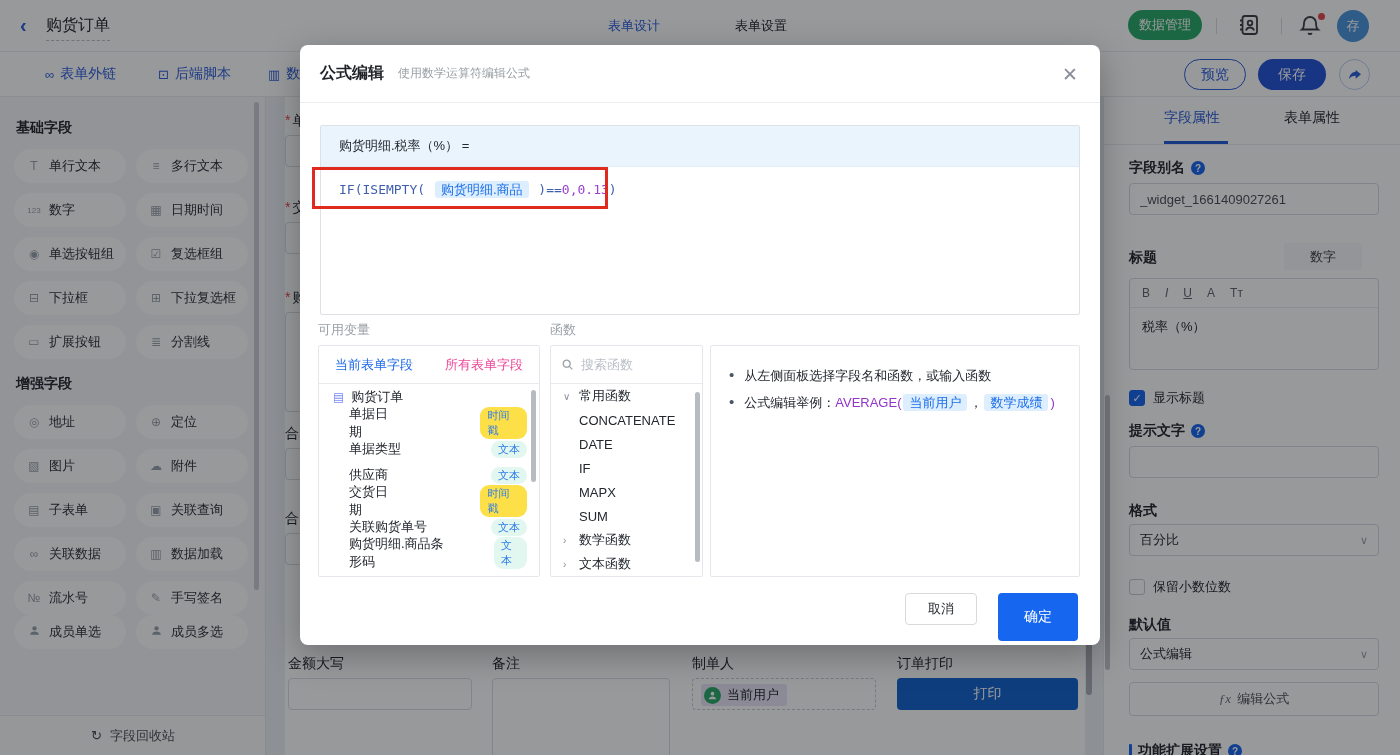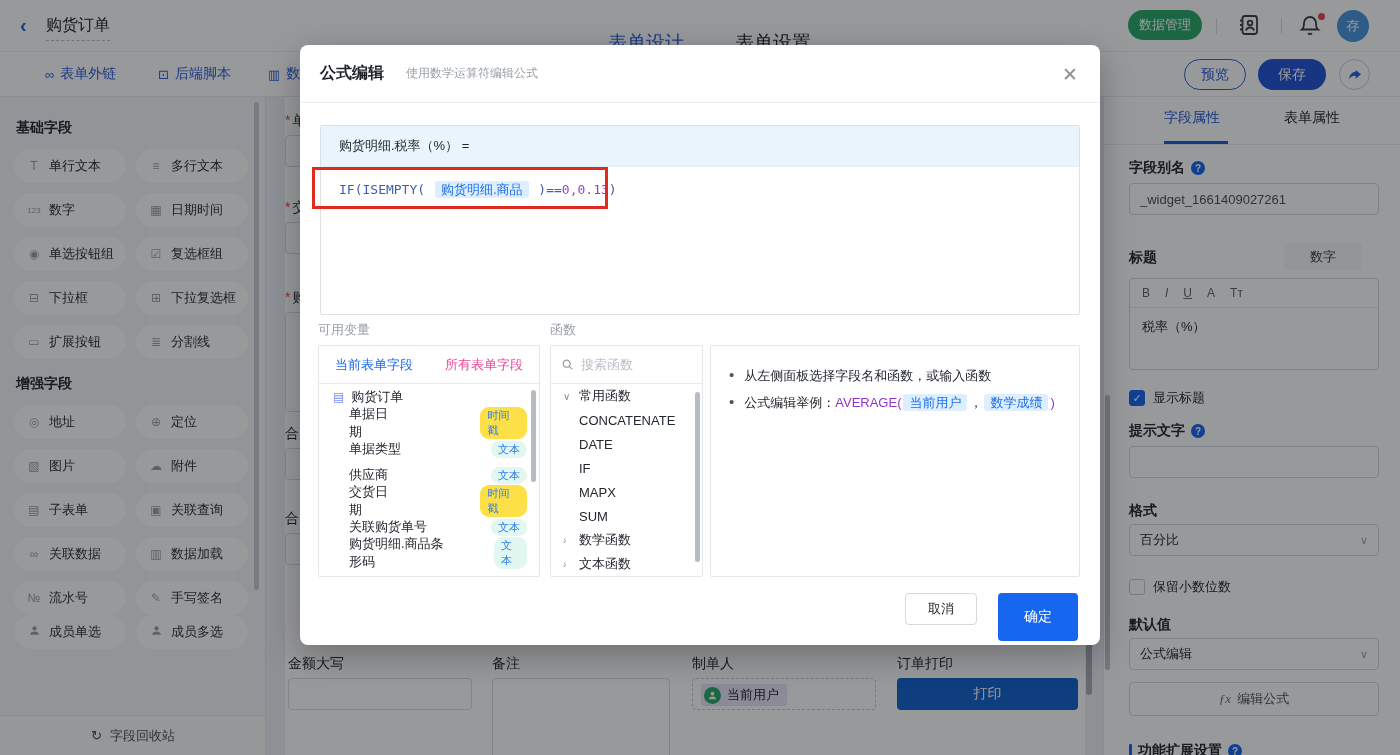--- a/index.html
+++ b/index.html
@@ -6,21 +6,21 @@
   html,body { width:1400px; height:755px; overflow:hidden; background:#eef0f4;
     font-family:"Liberation Sans","DejaVu Sans",sans-serif; }
   #app { position:relative; width:1400px; height:755px; }
 
   
   .topbar { position:absolute; left:0; top:0; width:1400px; height:52px; background:#fff;
     border-bottom:1px solid #ebedf0; z-index:1; }
   .back { position:absolute; left:20px; top:14px; color:#2a5cdb; font-size:20px; font-weight:bold; cursor:pointer; }
   .doc-title { position:absolute; left:46px; top:15px; font-size:16px; color:#20242b;
     border-bottom:1px dashed #b9bec6; padding-bottom:4px; }
-  .top-tab { position:absolute; top:30px; font-size:19px; color:#23272e; }
+  .top-tab { position:absolute; top:17px; font-size:13px; color:#23272e; }
   .top-tab.t0 { left:608px; color:#2a5cdb; }
   .top-tab.t1 { left:735px; }
   .pill-green { position:absolute; left:1128px; top:10px; width:74px; height:30px; border-radius:16px;
     background:#2aa968; color:#fff; font-size:13px; display:flex; align-items:center; justify-content:center; }
   .tb-sep { position:absolute; top:18px; width:1px; height:16px; background:#d8dbe0; }
   .tb-ic { position:absolute; top:13px; width:26px; height:26px; color:#3a3f46; }
   .tb-ic svg { width:24px; height:24px; }
   .bell-dot { position:absolute; right:-1px; top:0; width:7px; height:7px; border-radius:50%; background:#e5484d; }
   .avatar { position:absolute; left:1337px; top:10px; width:32px; height:32px; border-radius:50%;
     background:#4a97dc; color:#fff; font-size:13px; display:flex; align-items:center; justify-content:center; }
@@ -103,21 +103,21 @@
 
   
   .dim { position:absolute; inset:0; background:rgba(10,12,16,0.42); z-index:10; }
 
   
   .modal { position:absolute; left:300px; top:45px; width:800px; height:600px; background:#fff;
     border-radius:8px; box-shadow:0 10px 34px rgba(0,0,0,.28); z-index:20; }
   .m-head { position:absolute; left:0; top:0; width:800px; height:58px; border-bottom:1px solid #ebedf0;
     display:flex; align-items:center; padding-left:20px; gap:14px; }
   .m-title { font-size:16px; font-weight:bold; color:#1f2329; }
-  .m-sub { font-size:12px; color:#9aa0a6;margin-left:8px; }
+  .m-sub { font-size:12px; color:#9aa0a6; }
   .m-close { position:absolute; right:22px; top:18px; font-size:19px; color:#8a8f99; cursor:pointer; }
 
   .fx-box { position:absolute; left:20px; top:80px; width:760px; height:190px; border:1px solid #dde0e5; border-radius:2px; }
   .fx-target { height:41px; background:#e9f4fd; border-bottom:1px solid #e1edf9; display:flex; align-items:center;
     padding-left:18px; font-size:13px; color:#23272e; }
   .fx-body { padding:14px 18px; font-family:"DejaVu Sans Mono","Liberation Mono",monospace; font-size:13px; }
   .seg-code { color:#3f5fae; }
   .seg-num { color:#9b3fd1; }
   .seg-plain { color:#23272e; }
   .seg-func { color:#9233c9; }

